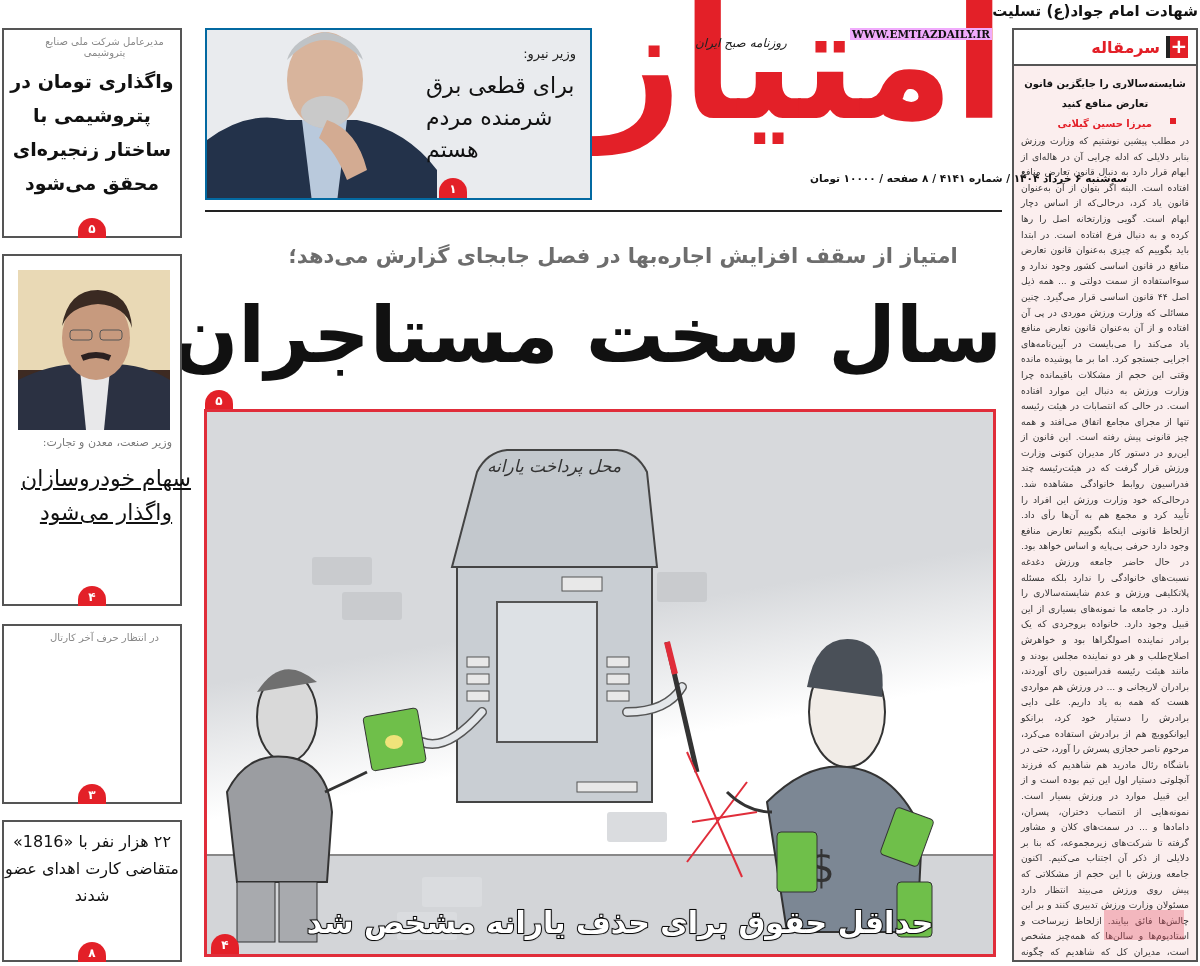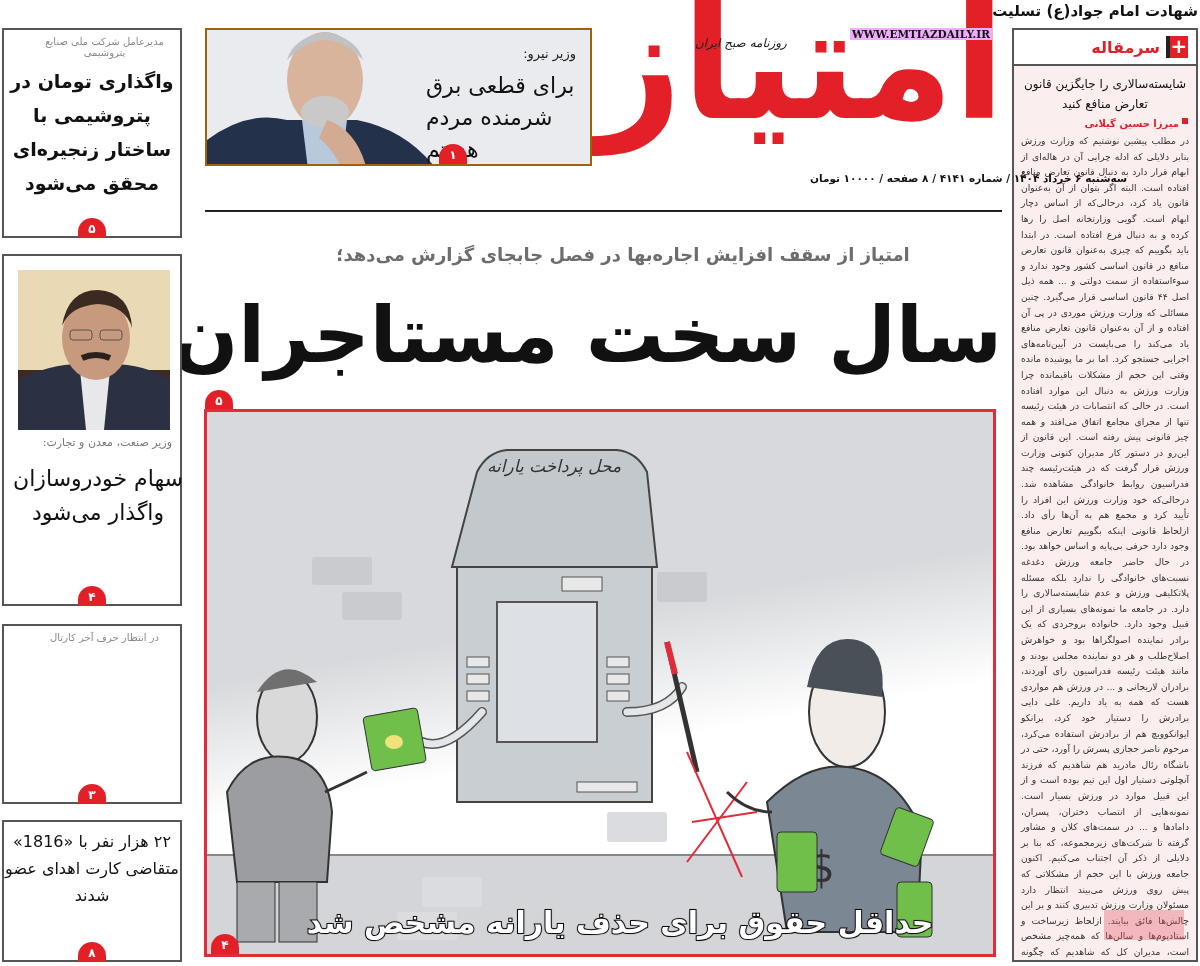--- a/index.html
+++ b/index.html
@@ -9,64 +9,64 @@
   .abs { position: absolute; }
 
   
   .condolence { right: 2px; top: 0; width: 200px; height: 24px; font-size: 15px; font-weight: bold; text-align: right; line-height: 22px; color: #111; white-space: nowrap; }
 
   
   .editorial { right: 2px; top: 28px; width: 186px; height: 934px; border: 2px solid #555; background: #fbeeee; overflow: hidden; }
   .editorial-header { height: 36px; background: #fff; border-bottom: 2px solid #555; display: flex; align-items: center; justify-content: flex-start; padding-right: 8px; gap: 6px; }
   .plus-box { width: 22px; height: 22px; background: #e32028; color: #fff; font-weight: bold; font-size: 20px; line-height: 20px; text-align: center; border-left: 4px solid #222; }
   .editorial-label { color: #e32028; font-size: 16px; font-weight: bold; }
-  .editorial-title { text-align: center; font-size: 12px; font-weight: normal; line-height: 20px; padding: 8px 4px 2px; color: #111; }
-  .editorial-author { font-size: 10px; color: #e32028; font-weight: bold; padding: 2px 8px 4px; display: flex; gap: 3px; }
+  .editorial-title { text-align: center; font-size: 10px; font-weight: bold; line-height: 20px; padding: 8px 4px 2px; color: #111; }
+  .editorial-author { font-size: 10px; color: #e32028; font-weight: bold; padding: 2px 20px 4px; display: flex; gap: 18px; }
   .editorial-author .sq { width: 6px; height: 6px; background: #e32028; display: inline-block; }
   .editorial-body { font-size: 9.2px; line-height: 15.6px; text-align: justify; padding: 0 7px; color: #333; }
   .watermark { left: 90px; bottom: 20px; width: 80px; height: 30px; background: rgba(230,80,100,0.35); }
 
   
   .logo { left: 605px; top: 24px; width: 400px; height: 160px; }
   .logo-text { position: absolute; right: 0; top: -36px; font-size: 150px; font-weight: bold; color: #e32028; line-height: 1; letter-spacing: -6px; font-family: "DejaVu Sans", sans-serif; transform: scaleY(1.05); white-space: nowrap; }
   .site-url { left: 850px; top: 28px; font-size: 10.5px; font-weight: bold; direction: ltr; font-family: "DejaVu Serif", serif; color: #111; background: #f0abfc; padding: 0 2px; }
   .slogan { left: 695px; top: 36px; font-size: 12px; font-style: italic; font-family: "DejaVu Serif", serif; color: #222; }
   .issue-line { left: 810px; top: 172px; font-size: 10.5px; font-weight: bold; color: #111; white-space: nowrap; }
   .masthead-rule { left: 205px; top: 210px; width: 797px; height: 2px; background: #222; }
 
   
-  .minister-box { left: 205px; top: 28px; width: 387px; height: 138px; background: #e9ebee; border: 2px solid #a16207; overflow: hidden; }
+  .minister-box { left: 205px; top: 28px; width: 387px; height: 172px; background: #e9ebee; border: 2px solid #0369a1; overflow: hidden; }
   .minister-photo { left: 0; top: -10px; width: 230px; height: 182px; }
   .minister-kicker { right: 14px; top: 16px; font-size: 13px; color: #222; }
   .minister-headline { right: 14px; top: 40px; font-size: 22px; line-height: 32px; text-align: left; color: #111; width: 150px; }
   .page-badge { width: 28px; height: 20px; background: #e32028; color: #fff; font-size: 12px; font-weight: bold; text-align: center; line-height: 22px; border-radius: 14px 14px 0 0; }
 
   
-  .kicker { left: 250px; top: 244px; width: 746px; text-align: center; font-size: 18px; font-weight: bold; color: #6d6d6d; white-space: nowrap; }
+  .kicker { left: 250px; top: 244px; width: 746px; text-align: center; font-size: 21px; font-weight: bold; color: #6d6d6d; white-space: nowrap; }
   .kicker .brand { color: #6d6d6d; }
   .main-headline { left: 205px; top: 285px; width: 797px; text-align: center; font-size: 78px; font-weight: bold; color: #111; line-height: 100px; white-space: nowrap; letter-spacing: -2px; }
 
   
   .cartoon { left: 204px; top: 409px; width: 792px; height: 548px; border: 3px solid #e02d3a; background: linear-gradient(170deg, #d7d9dc 0%, #d7d9dc 40%, #ffffff 60%, #ffffff 100%); overflow: hidden; }
   .cartoon-floor { left: 0; bottom: 0; width: 100%; height: 100px; background: #d3d5d8; border-top: 2px solid #888; }
   .cartoon-caption { left: 0; bottom: 14px; width: 100%; text-align: center; font-size: 30px; font-weight: bold; color: #fff; -webkit-text-stroke: 2px #111; paint-order: stroke fill; text-shadow: 0 0 2px #000; white-space: nowrap; padding-left: 40px; }
   .atm-sign { left: 280px; top: 44px; font-size: 17px; font-style: italic; color: #333; font-family: "DejaVu Serif", serif; }
 
   
   .lcard { left: 2px; width: 180px; border: 2px solid #555; background: #fff; }
   .lcard .k { font-size: 10px; color: #888; text-align: center; padding: 6px 4px 0; margin-left: 25px; }
   .lcard .h { text-align: center; font-weight: bold; color: #111; }
   .lcard .badge-wrap { position: absolute; left: 0; bottom: -2px; width: 100%; display: flex; justify-content: center; }
 
   .card1 { top: 28px; height: 210px; }
   .card1 .h { font-size: 19px; line-height: 34px; padding-top: 6px; }
   .card2 { top: 254px; height: 352px; }
   .card2 .photo { position: absolute; left: 14px; top: 14px; width: 152px; height: 160px; }
   .card2 .k { position: absolute; right: 8px; top: 180px; font-size: 11px; color: #777; text-align: right; padding: 0; }
-  .card2 .h { position: absolute; left: 6px; top: 206px; width: 100%; font-size: 22px; font-weight: normal; line-height: 34px; }
+  .card2 .h { position: absolute; left: 14px; top: 206px; width: 100%; font-size: 22px; font-weight: normal; line-height: 34px; text-decoration: underline; }
   .card3 { top: 624px; height: 180px; }
   .card3 .h { font-size: 21px; line-height: 37px; padding-top: 2px; }
   .card4 { top: 820px; height: 142px; }
   .card4 .h { font-size: 16px; font-weight: normal; line-height: 27px; padding-top: 6px; }
 </style>
 </head>
 <body>
 
 <div class="abs condolence">شهادت امام جواد(ع) تسلیت باد</div>
 

